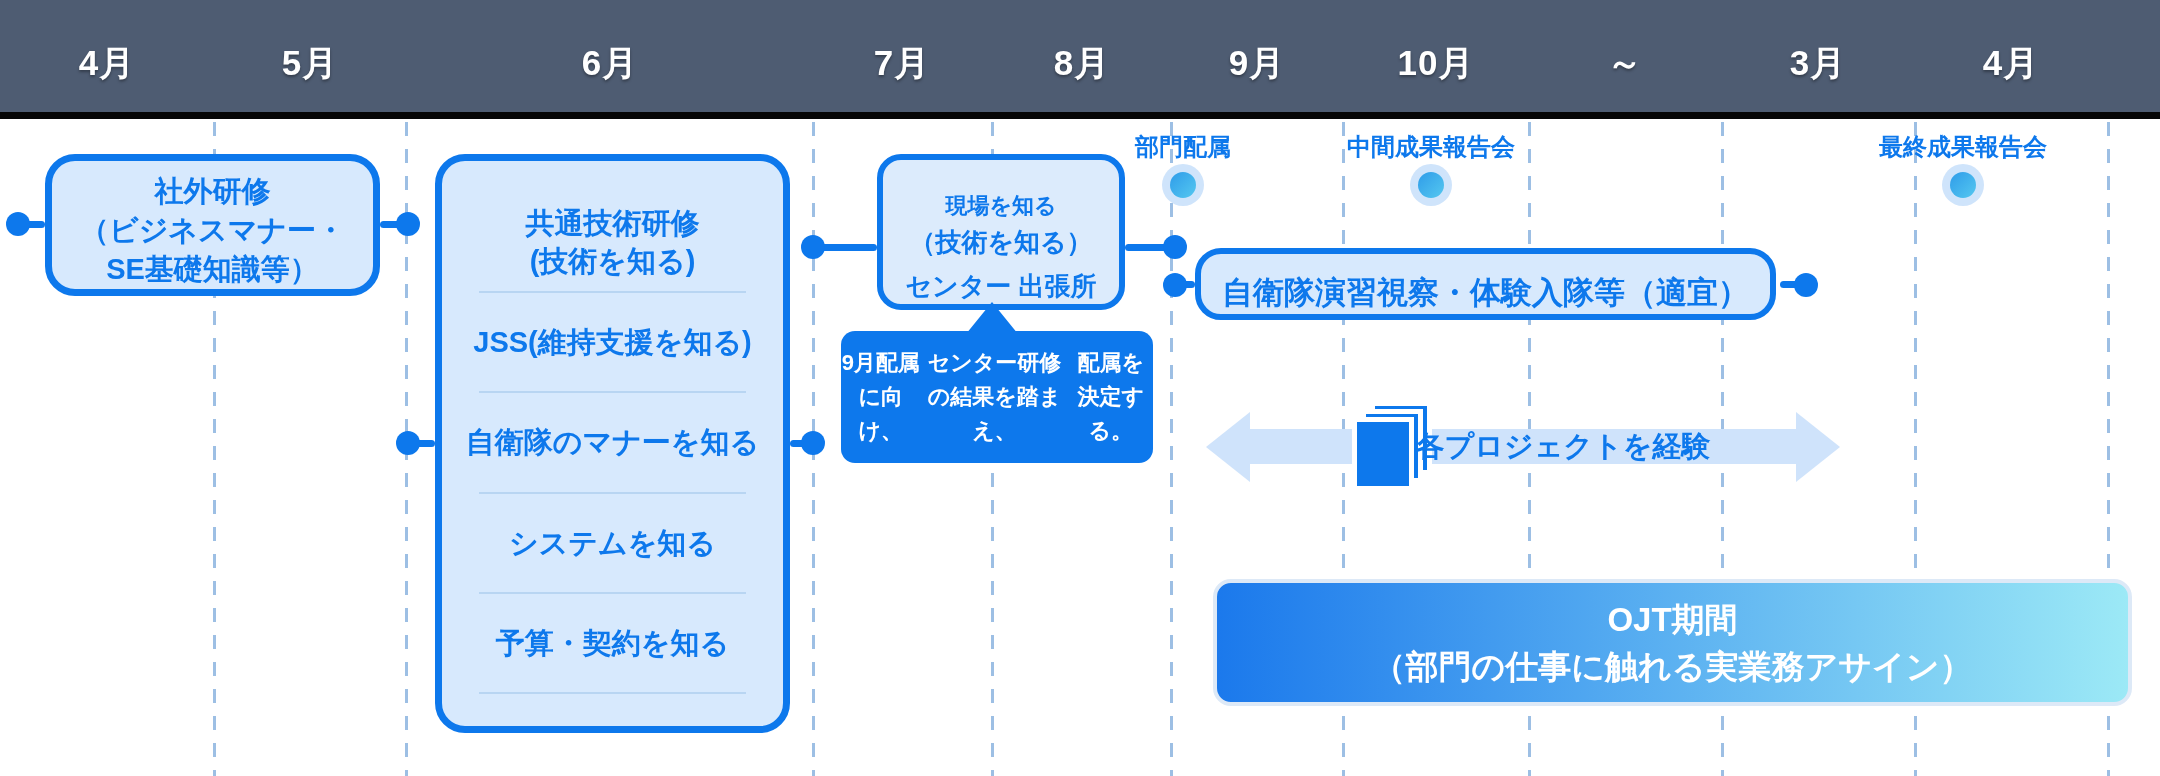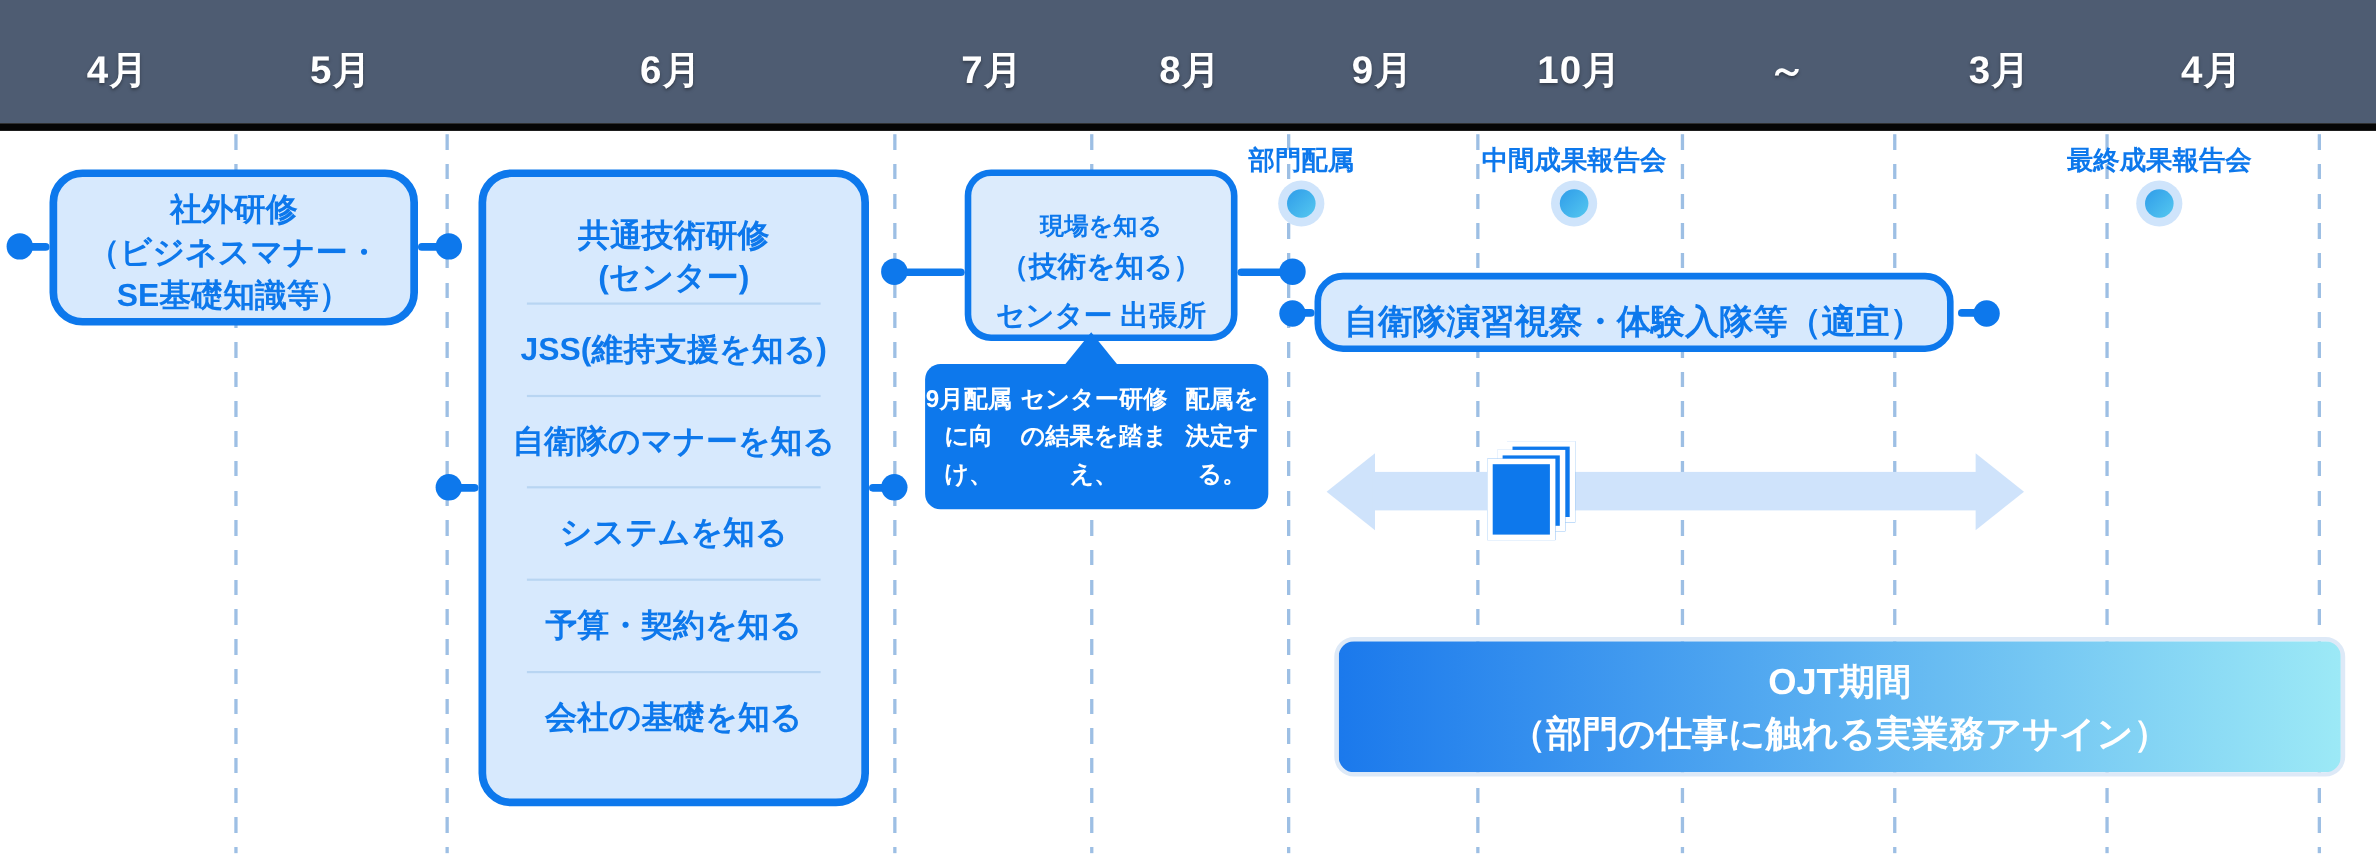--- a/index.html
+++ b/index.html
@@ -21,21 +21,21 @@
     background:repeating-linear-gradient(to bottom,#9dbfe4 0 14px,transparent 14px 27px);
   }
   
   .box{
     position:absolute;box-sizing:border-box;background:#d7e9fd;border:7px solid #0d78ec;
     border-radius:30px;color:#0d78ec;text-align:center;
     display:flex;flex-direction:column;align-items:center;justify-content:flex-end;
   }
   .box-external{left:45px;top:154px;width:335px;height:142px;font-size:29px;line-height:39px;}
   .box-june{left:435px;top:154px;width:355px;height:579px;font-size:29px;line-height:38px;
-            justify-content:space-between;padding:32px 8px;}
+            padding:32px 8px;}
   .june-item{flex:1;display:flex;flex-direction:column;justify-content:center;white-space:nowrap;}
   .june-divider{flex:none;height:2px;width:82%;background:#b8d5f2;margin:0 auto;}
   .box-genba{left:877px;top:154px;width:248px;height:156px;border-width:6px;border-radius:24px;
              background:#dcebfc;font-size:26px;line-height:35px;}
   .genba-title{font-size:22px;line-height:38px;}
   .genba-location{margin-top:9px;}
   .box-jieitai{left:1195px;top:248px;width:581px;height:72px;border-width:6px;border-radius:26px;
                font-size:31px;white-space:nowrap;}
   
   .cline{position:absolute;height:7px;background:#0d78ec;border-radius:4px;}
@@ -108,42 +108,39 @@
 
   <div class="box box-external">
     <span>社外研修</span>
     <span>（ビジネスマナー・</span>
     <span>SE基礎知識等）</span>
   </div>
 
   <div class="box box-june">
     <div class="june-item">
       <span>共通技術研修</span>
-      <span>(センター)</span>
+      <span>(技術を知る)</span>
     </div>
     <div class="june-divider"></div>
     <div class="june-item">
       <span>JSS(維持支援を知る)</span>
     </div>
     <div class="june-divider"></div>
     <div class="june-item">
       <span>自衛隊のマナーを知る</span>
     </div>
     <div class="june-divider"></div>
     <div class="june-item">
       <span>システムを知る</span>
     </div>
     <div class="june-divider"></div>
     <div class="june-item">
       <span>予算・契約を知る</span>
     </div>
     <div class="june-divider"></div>
-    <div class="june-item">
-      <span>会社の基礎を知る</span>
-    </div>
   </div>
 
   <div class="box box-genba">
     <span class="genba-title">現場を知る</span>
     <span>（技術を知る）</span>
     <span class="genba-location">センター 出張所</span>
   </div>
 
   <div class="callout-pointer"></div>
   <div class="callout">
@@ -191,19 +188,20 @@
         <span class="marker-core"></span>
       </span>
   </div>
 
   <div class="arrow-head-left"></div>
   <div class="arrow-band"></div>
   <div class="arrow-head-right"></div>
   <div class="doc-page doc-back"></div>
   <div class="doc-page doc-mid"></div>
   <div class="doc-page doc-front"></div>
+  <span class="arrow-label">各プロジェクトを経験</span>
 
   <div class="box-ojt">
     <span>OJT期間</span>
     <span>（部門の仕事に触れる実業務アサイン）</span>
   </div>
 
 </div>
 
 </body></html>

